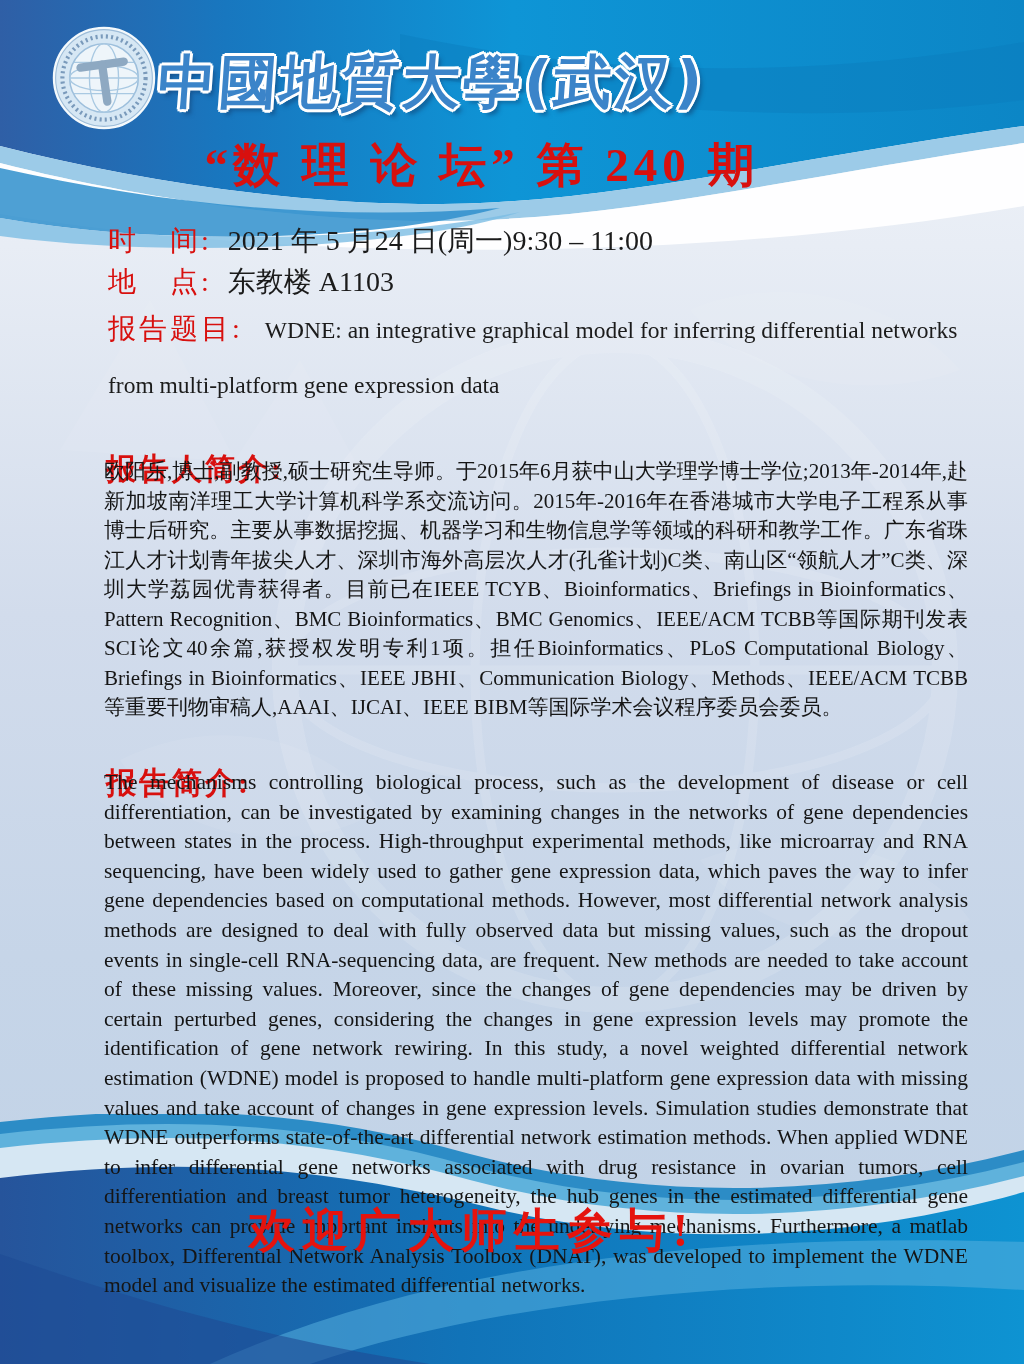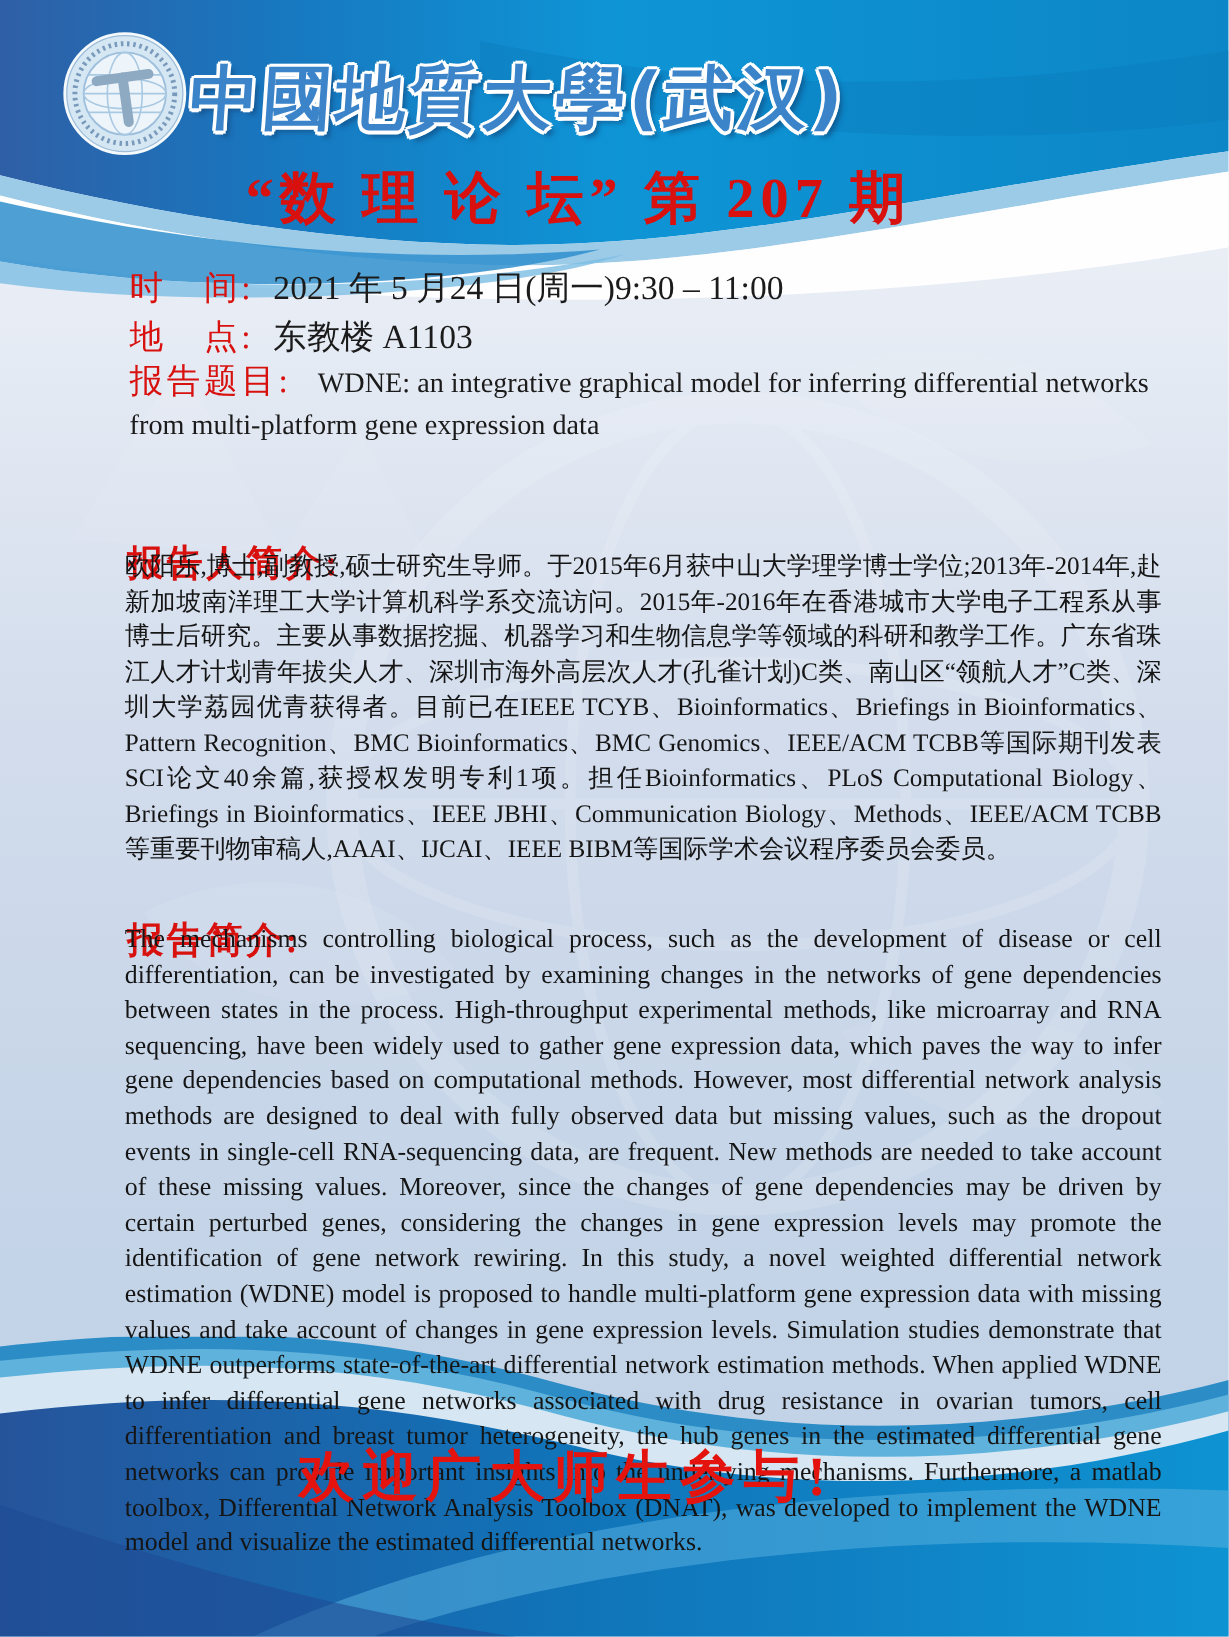--- a/index.html
+++ b/index.html
@@ -21,21 +21,21 @@
                  0 -3px 0 #fff,0 3px 0 #fff,-3px 0 0 #fff,3px 0 0 #fff,
                  5px 5px 4px rgba(16,60,110,.55);
   }
   .forum-title{
     position:absolute;top:134px;left:0;width:100%;box-sizing:border-box;padding-right:60px;
     text-align:center;font-size:47px;font-weight:bold;color:#d8100e;letter-spacing:5px;
     z-index:4;white-space:nowrap;
   }
   .info{position:absolute;left:108px;right:56px;top:220px;z-index:4;color:#1b1b1b;font-size:28px;}
   .info-row{line-height:41px;}
-  .info-row.topic{line-height:34px;}
+  .info-row.topic{line-height:54px;}
   .info-label{color:#d8100e;letter-spacing:3px;margin-right:16px;}
   .info-row.topic .info-label{margin-right:22px;}
   .info-row.topic .info-value{font-size:23.5px;}
   .section-heading{position:absolute;left:106px;z-index:4;color:#d8100e;font-size:30px;font-weight:bold;letter-spacing:3px;margin-top:37px;}
   #bio-heading{top:412px;}
   #abs-heading{top:726px;font-family:Liberation Serif, serif;}
   .body-text{position:absolute;left:104px;right:56px;z-index:4;color:#151515;text-align:justify;}
   #bio-text{top:457px;font-size:21px;line-height:29.5px;}
   #abs-text{top:768px;font-size:21.5px;line-height:29.6px;}
   .closing{
@@ -122,21 +122,21 @@
       <path d="M21,65 H79"></path>
     </g>
     <g transform="rotate(-8 50 50)" stroke="#8ea9c2" stroke-width="8" stroke-linecap="round">
       <path d="M29,37 L71,37"></path>
       <path d="M50,37 L50,73"></path>
     </g>
   </svg>
 
   <div class="uni-name">中國地質大學(武汉)</div>
 
-  <div class="forum-title">“数 理 论 坛” 第 207 期</div>
+  <div class="forum-title">“数 理 论 坛” 第 240 期</div>
 
   <div class="info">
     <div class="info-row">
       <span class="info-label">时　间:</span><span class="info-value">2021 年 5 月24 日(周一)9:30 – 11:00</span>
     </div>
     <div class="info-row">
       <span class="info-label">地　点:</span><span class="info-value">东教楼 A1103</span>
     </div>
     <div class="info-row topic">
       <span class="info-label">报告题目:</span><span class="info-value">WDNE: an integrative graphical model for inferring differential networks from multi-platform gene expression data</span>

